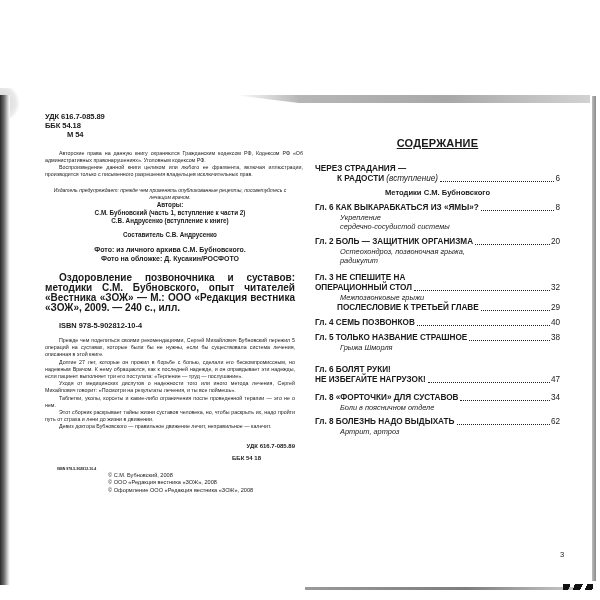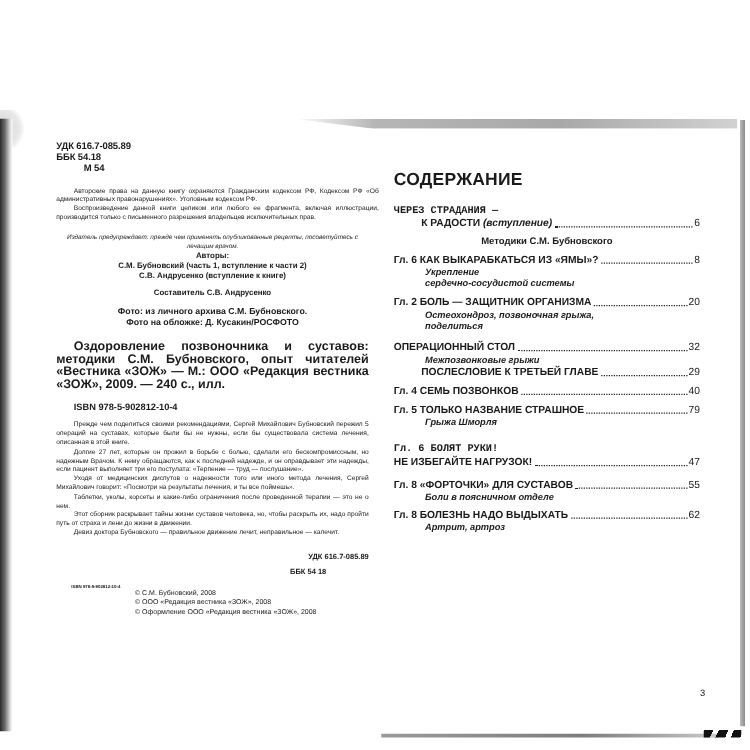--- a/index.html
+++ b/index.html
@@ -51,29 +51,29 @@
   .biblio { margin-top:10px; font-weight:bold; font-size:10px; line-height:10px; text-align:justify; }
   .biblio .title { padding-left:14px; }
   .isbn-big { margin-top:8px; padding-left:14px; font-weight:bold; font-size:7.4px; line-height:10px; }
   .annot { margin-top:6px; font-size:5.3px; line-height:7.2px; }
   .udk2 { text-align:right; font-weight:bold; font-size:6px; line-height:12px; margin-top:9px; padding-right:0px; }
   .isbn-small { font-weight:bold; font-size:3.5px; line-height:6px; padding-left:12px; margin-top:2px; }
   .copyrights { padding-left:63px; font-size:5.6px; line-height:7.8px; }
 
   
   .rp { position:absolute; left:315px; top:96px; width:245px; font-weight:bold; }
-  .toc-title { text-align:left; font-size:14px; line-height:14px; letter-spacing:0.2px; padding-left:0px; }
+  .toc-title { text-align:center; font-size:11px; line-height:14px; letter-spacing:0.2px; padding-left:0px;text-decoration:underline; }
   .entry { display:flex; align-items:flex-end; font-size:8.2px; line-height:10px; }
   .entry .t { white-space:nowrap; }
   .entry .dots { flex:1; border-bottom:1.3px dotted #222; margin:0 1px 2px 2px; min-width:6px; }
   .entry .p { font-weight:normal; font-size:8.2px; }
-  .line-top { font-size:8.2px; line-height:10px;font-family:Liberation Mono, monospace; }
-  .sub { font-weight:bold; font-style:italic; font-size:7.4px; line-height:9.6px; padding-left:25px; }
+  .line-top { font-size:8.2px; line-height:10px; }
+  .sub { font-weight:normal; font-style:italic; font-size:7.4px; line-height:9.6px; padding-left:25px; }
   .part { text-align:center; font-size:7.6px; line-height:9.6px; }
-  .intro-tag { font-weight:bold; font-style:italic; }
+  .intro-tag { font-weight:normal; font-style:italic; }
   .ind { padding-left:22px; }
   .page-num { position:absolute; left:560px; top:510px; font-size:7.5px; font-weight:normal; }
 </style>
 </head>
 <body>
 
 <div class="spread">
   <div class="left-corner"></div>
   <div class="left-edge"></div>
   <div class="top-shadow"></div>
@@ -150,25 +150,26 @@
       <div class="sub">сердечно-сосудистой системы</div>
     </div>
 
     <div style="margin-top:5px">
       <div class="entry">
           <span class="t">Гл. 2 БОЛЬ — ЗАЩИТНИК ОРГАНИЗМА</span>
           <span class="dots"></span>
           <span class="p">20</span>
         </div>
       <div class="sub">Остеохондроз, позвоночная грыжа,</div>
-      <div class="sub">поделиться</div>
+      <div class="sub">радикулит</div>
     </div>
 
 
     <div style="margin-top:7px">
+      <div class="line-top">Гл. 3 НЕ СПЕШИТЕ НА</div>
       <div class="entry">
           <span class="t">ОПЕРАЦИОННЫЙ СТОЛ</span>
           <span class="dots"></span>
           <span class="p">32</span>
         </div>
       <div class="sub">Межпозвонковые грыжи</div>
     </div>
 
     <div>
       <div class="entry ind">
@@ -183,40 +184,40 @@
           <span class="t">Гл. 4 СЕМЬ ПОЗВОНКОВ</span>
           <span class="dots"></span>
           <span class="p">40</span>
         </div>
     </div>
 
     <div style="margin-top:5px">
       <div class="entry">
           <span class="t">Гл. 5 ТОЛЬКО НАЗВАНИЕ СТРАШНОЕ</span>
           <span class="dots"></span>
-          <span class="p">79</span>
+          <span class="p">38</span>
         </div>
       <div class="sub">Грыжа Шморля</div>
     </div>
 
     <div style="margin-top:13px">
       <div class="line-top">Гл. 6 БОЛЯТ РУКИ!</div>
       <div class="entry">
           <span class="t">НЕ ИЗБЕГАЙТЕ НАГРУЗОК!</span>
           <span class="dots"></span>
           <span class="p">47</span>
         </div>
     </div>
 
 
     <div style="margin-top:8px">
       <div class="entry">
           <span class="t">Гл. 8 «ФОРТОЧКИ» ДЛЯ СУСТАВОВ</span>
           <span class="dots"></span>
-          <span class="p">55</span>
+          <span class="p">34</span>
         </div>
       <div class="sub">Боли в поясничном отделе</div>
     </div>
 
     <div style="margin-top:4px">
       <div class="entry">
           <span class="t">Гл. 8 БОЛЕЗНЬ НАДО ВЫДЫХАТЬ</span>
           <span class="dots"></span>
           <span class="p">62</span>
         </div>

